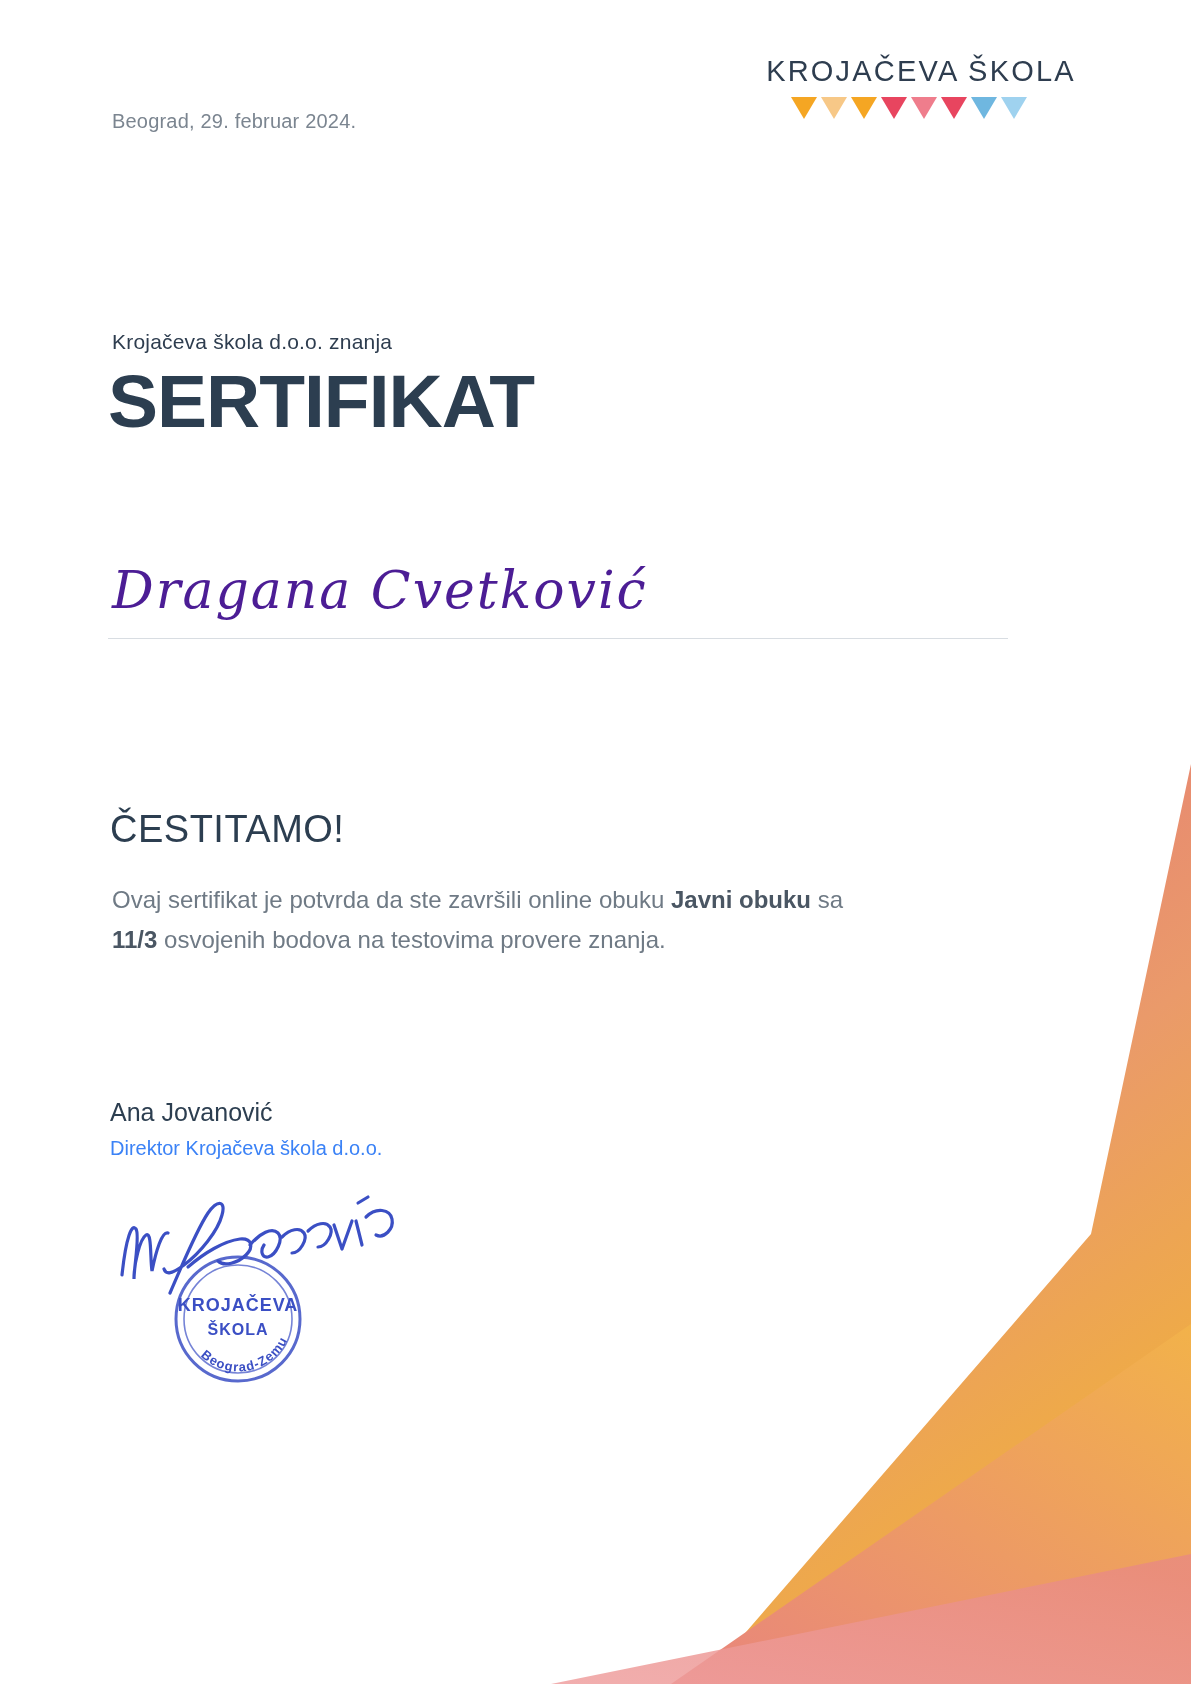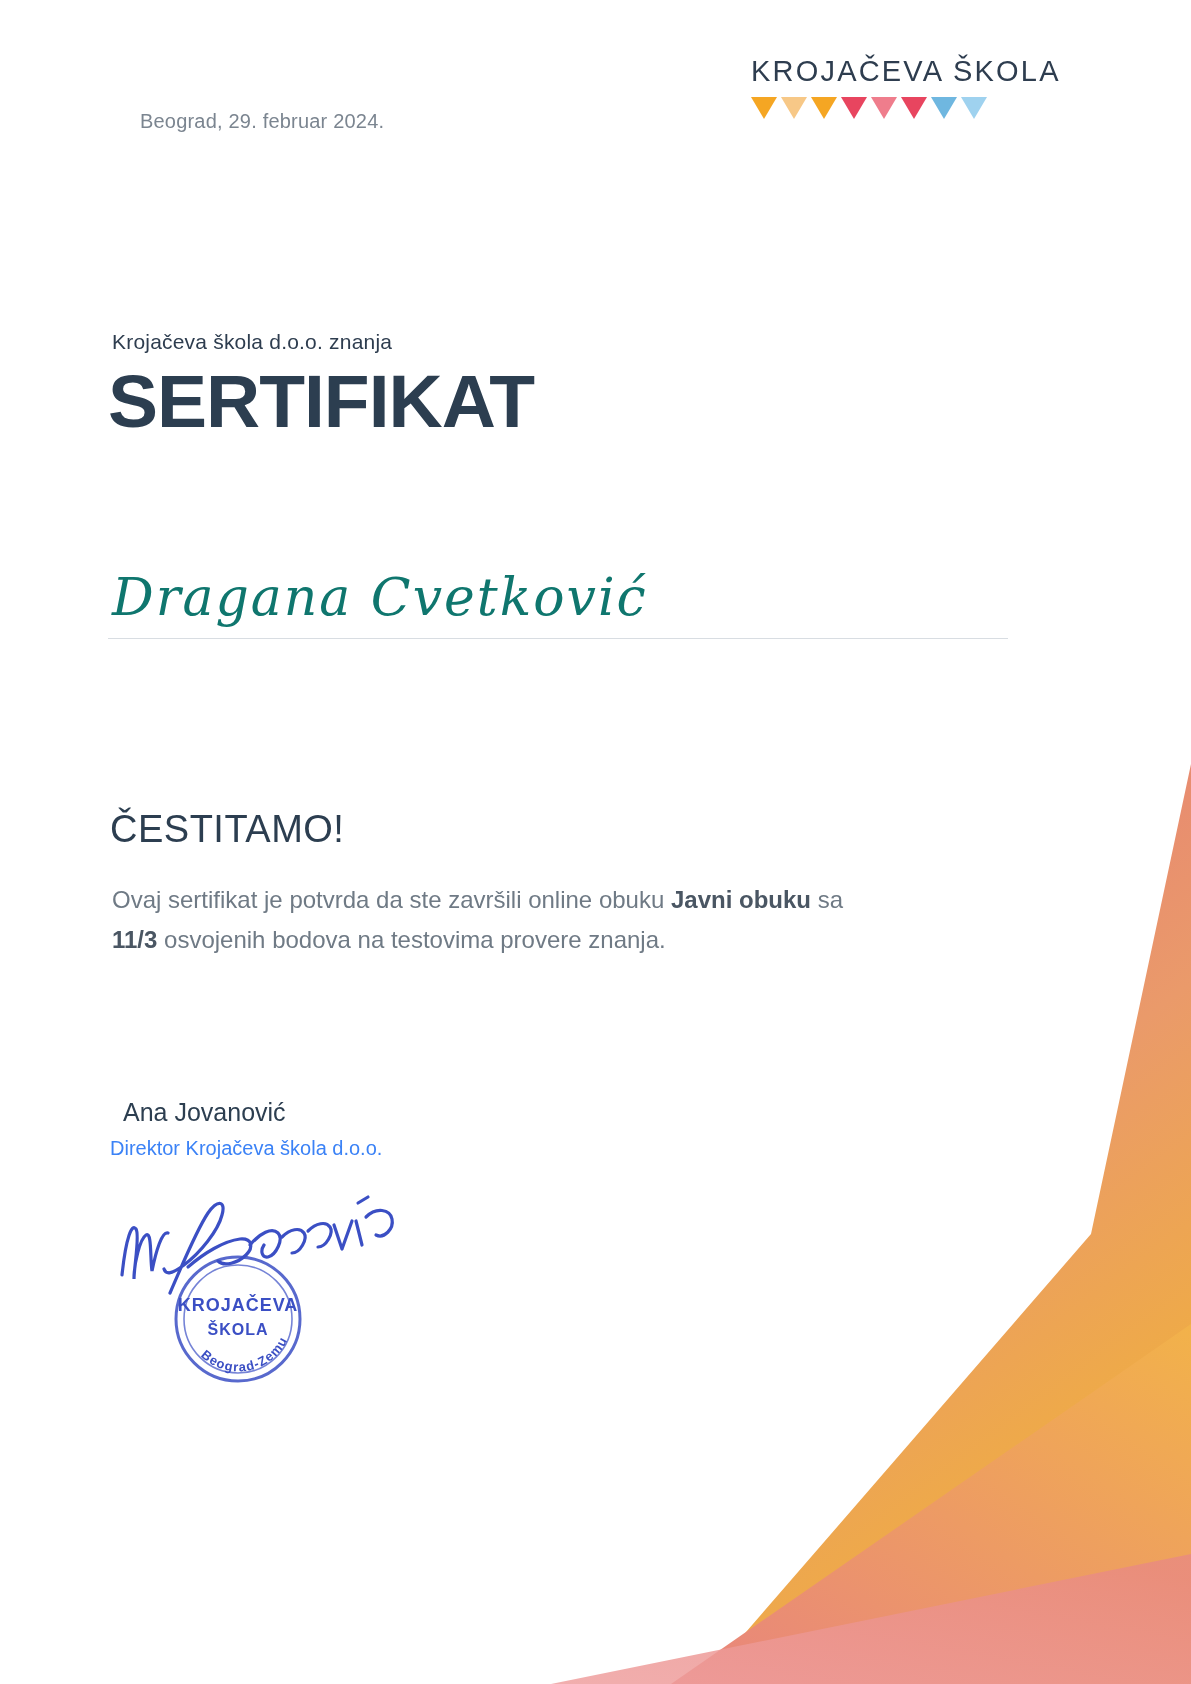--- a/index.html
+++ b/index.html
@@ -30,28 +30,27 @@
   }
 
   
   .date {
     position: absolute;
     left: 112px;
     top: 110px;
     font-size: 20px;
     color: #7b8590;
     letter-spacing: .2px;
-    margin-left: 28px;
   }
   .logo {
     position: absolute;
     right: 100px;
     top: 55px;
     width: 340px;
-    text-align: left;
+    text-align: center;
   }
   .logo-word {
     font-size: 29px;
     letter-spacing: 2.2px;
     color: #2e3d4f;
     font-weight: 400;
     white-space: nowrap;
   }
   .logo-zigzag {
     margin-top: 9px;
@@ -80,24 +79,23 @@
     letter-spacing: -1px;
   }
 
   .recipient {
     position: absolute;
     left: 112px;
     top: 560px;
     font-family: "DejaVu Serif", serif;
     font-style: italic;
     font-size: 52px;
-    color: #0f766e;
+    color: #4c1d95;
     letter-spacing: 2px;
     white-space: nowrap;
-    margin-top: 7px;
   }
   .recipient-rule {
     position: absolute;
     left: 108px;
     top: 638px;
     width: 900px;
     height: 1px;
     background: #d8dde2;
   }
   .org {
@@ -135,21 +133,20 @@
     font-weight: bold;
   }
 
   
   .sig-name {
     position: absolute;
     left: 110px;
     top: 1098px;
     font-size: 25px;
     color: #2c3e50;
-    margin-left: 13px;
   }
   .sig-role {
     position: absolute;
     left: 110px;
     top: 1137px;
     font-size: 20px;
     color: #3b82f6;
   }
   .sig-graphic {
     position: absolute;

